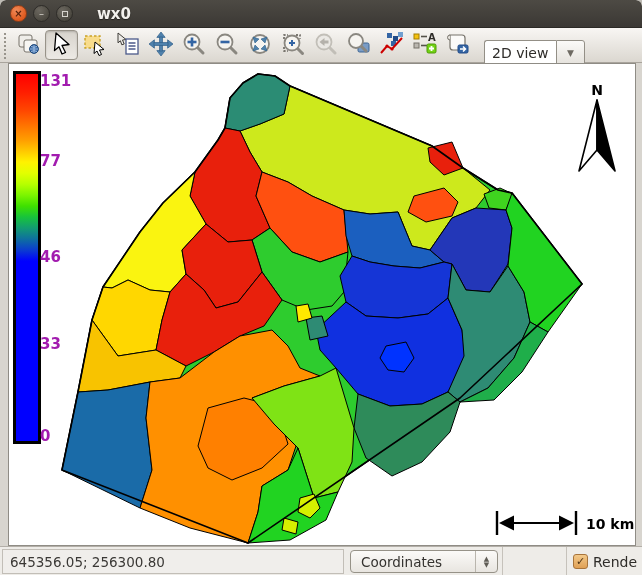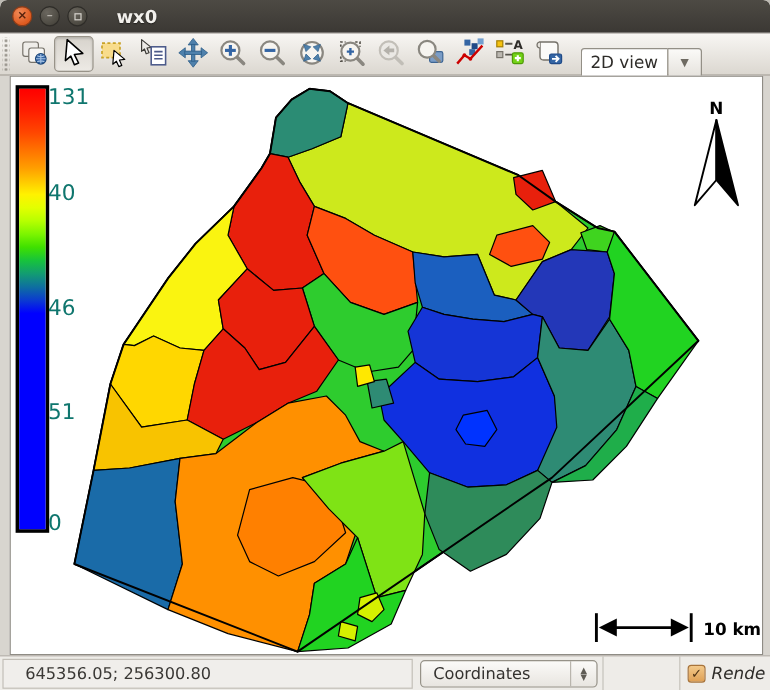--- a/index.html
+++ b/index.html
@@ -41,43 +41,43 @@
     justify-content:center;color:#6E6A62;font-size:9px;}
   
   .canvas{position:absolute;left:8px;top:63px;width:628px;height:483px;background:#FFF;
     border:1px solid #8F8C85;}
   svg.maplayer{position:absolute;left:0;top:0;width:642px;height:575px;pointer-events:none;}
   
   .legend{position:absolute;left:13px;top:71px;width:28px;height:373px;
     border:3px solid #000;background:#00F;}
   .legend-ramp{width:100%;height:100%;}
   .legend-ticks{position:absolute;left:40px;top:71px;width:40px;height:367px;}
-  .legend-tick{position:absolute;font-weight:normal;font-size:18px;color:#0f766e;
+  .legend-tick{position:absolute;font-weight:bold;font-size:15px;color:#a21caf;
     transform:translateY(-50%);white-space:nowrap;}
   
   .statusbar{position:absolute;left:0;top:546px;width:642px;height:29px;
     background:#EEECE8;border-top:1px solid #B3AFA8;display:flex;align-items:center;
     font-size:13.5px;color:#3A3835;}
   .coordfield{position:absolute;left:2px;top:2px;width:342px;height:25px;
     border:1px solid #C2BEB7;background:#F0EEEB;display:flex;align-items:center;
-    padding-left:18px;}
+    padding-left:7px;}
   .mode-combo{position:absolute;left:350px;top:3px;width:148px;height:23px;
     border:1px solid #969288;border-radius:4px;
     background:linear-gradient(#FBFAF8,#E8E5E0);display:flex;align-items:center;}
   .mode-label{flex:1;padding-left:10px;font-size:13.5px;color:#34322F;}
   .spin{width:22px;height:100%;border-left:1px solid #B9B5AD;display:flex;
     flex-direction:column;align-items:center;justify-content:center;color:#5F5C55;
     font-size:7px;line-height:6px;}
   .seg-div{position:absolute;top:0;height:29px;border-left:1px solid #C6C2BB;}
   .render-seg{position:absolute;left:566px;top:0;width:76px;height:29px;
     border-left:1px solid #C6C2BB;display:flex;align-items:center;overflow:hidden;}
   .checkbox{width:15px;height:15px;margin-left:6px;border:1px solid #A8743B;border-radius:3px;
     background:linear-gradient(#F3C98A,#DFA055);display:flex;align-items:center;
     justify-content:center;color:#4F3314;font-size:11px;font-weight:bold;flex:none;}
-  .render-label{margin-left:5px;font-size:14px;color:#2E2C29;white-space:nowrap;font-style:italic;}
+  .render-label{margin-left:5px;font-size:14px;color:#2E2C29;white-space:nowrap;}
 </style>
 </head>
 <body>
 
 <div class="window">
 
   <div class="titlebar">
     <div class="winbtn close">×</div>
     <div class="winbtn min">–</div>
     <div class="winbtn max">
@@ -308,23 +308,23 @@
       <polygon points="574,523 559,515.5 559,530.5" fill="#000" stroke="none"></polygon>
       <text x="586" y="529" font-size="14" font-weight="bold" stroke="none" fill="#000" font-family="DejaVu Sans,sans-serif">10 km</text>
     </g>
   </svg>
 
   <div class="legend">
     <div class="legend-ramp" id="legend-ramp" style="background: linear-gradient(rgb(255, 0, 0) 0%, rgb(255, 30, 0) 5%, rgb(255, 71, 0) 10%, rgb(255, 115, 0) 14%, rgb(255, 158, 0) 18%, rgb(255, 200, 0) 21%, rgb(255, 242, 0) 24%, rgb(227, 255, 0) 27%, rgb(183, 255, 0) 30%, rgb(124, 245, 0) 33%, rgb(63, 224, 0) 36%, rgb(23, 195, 60) 39%, rgb(18, 156, 114) 42%, rgb(14, 111, 160) 45%, rgb(11, 59, 208) 48%, rgb(0, 0, 255) 51%, rgb(0, 0, 255) 100%);"></div>
   </div>
   <div class="legend-ticks" id="legend-ticks">
       <div class="legend-tick" style="top: 2.7%;">131</div>
-      <div class="legend-tick" style="top: 24.5%;">40</div>
+      <div class="legend-tick" style="top: 24.5%;">77</div>
       <div class="legend-tick" style="top: 50.7%;">46</div>
-      <div class="legend-tick" style="top: 74.4%;">51</div>
+      <div class="legend-tick" style="top: 74.4%;">33</div>
       <div class="legend-tick" style="top: 99.5%;">0</div>
     </div>
 
   <div class="statusbar">
     <div class="coordfield">645356.05; 256300.80</div>
     <div class="mode-combo">
       <div class="mode-label">Coordinates</div>
       <div class="spin">
           <span>▲</span>
           <span>▼</span>

